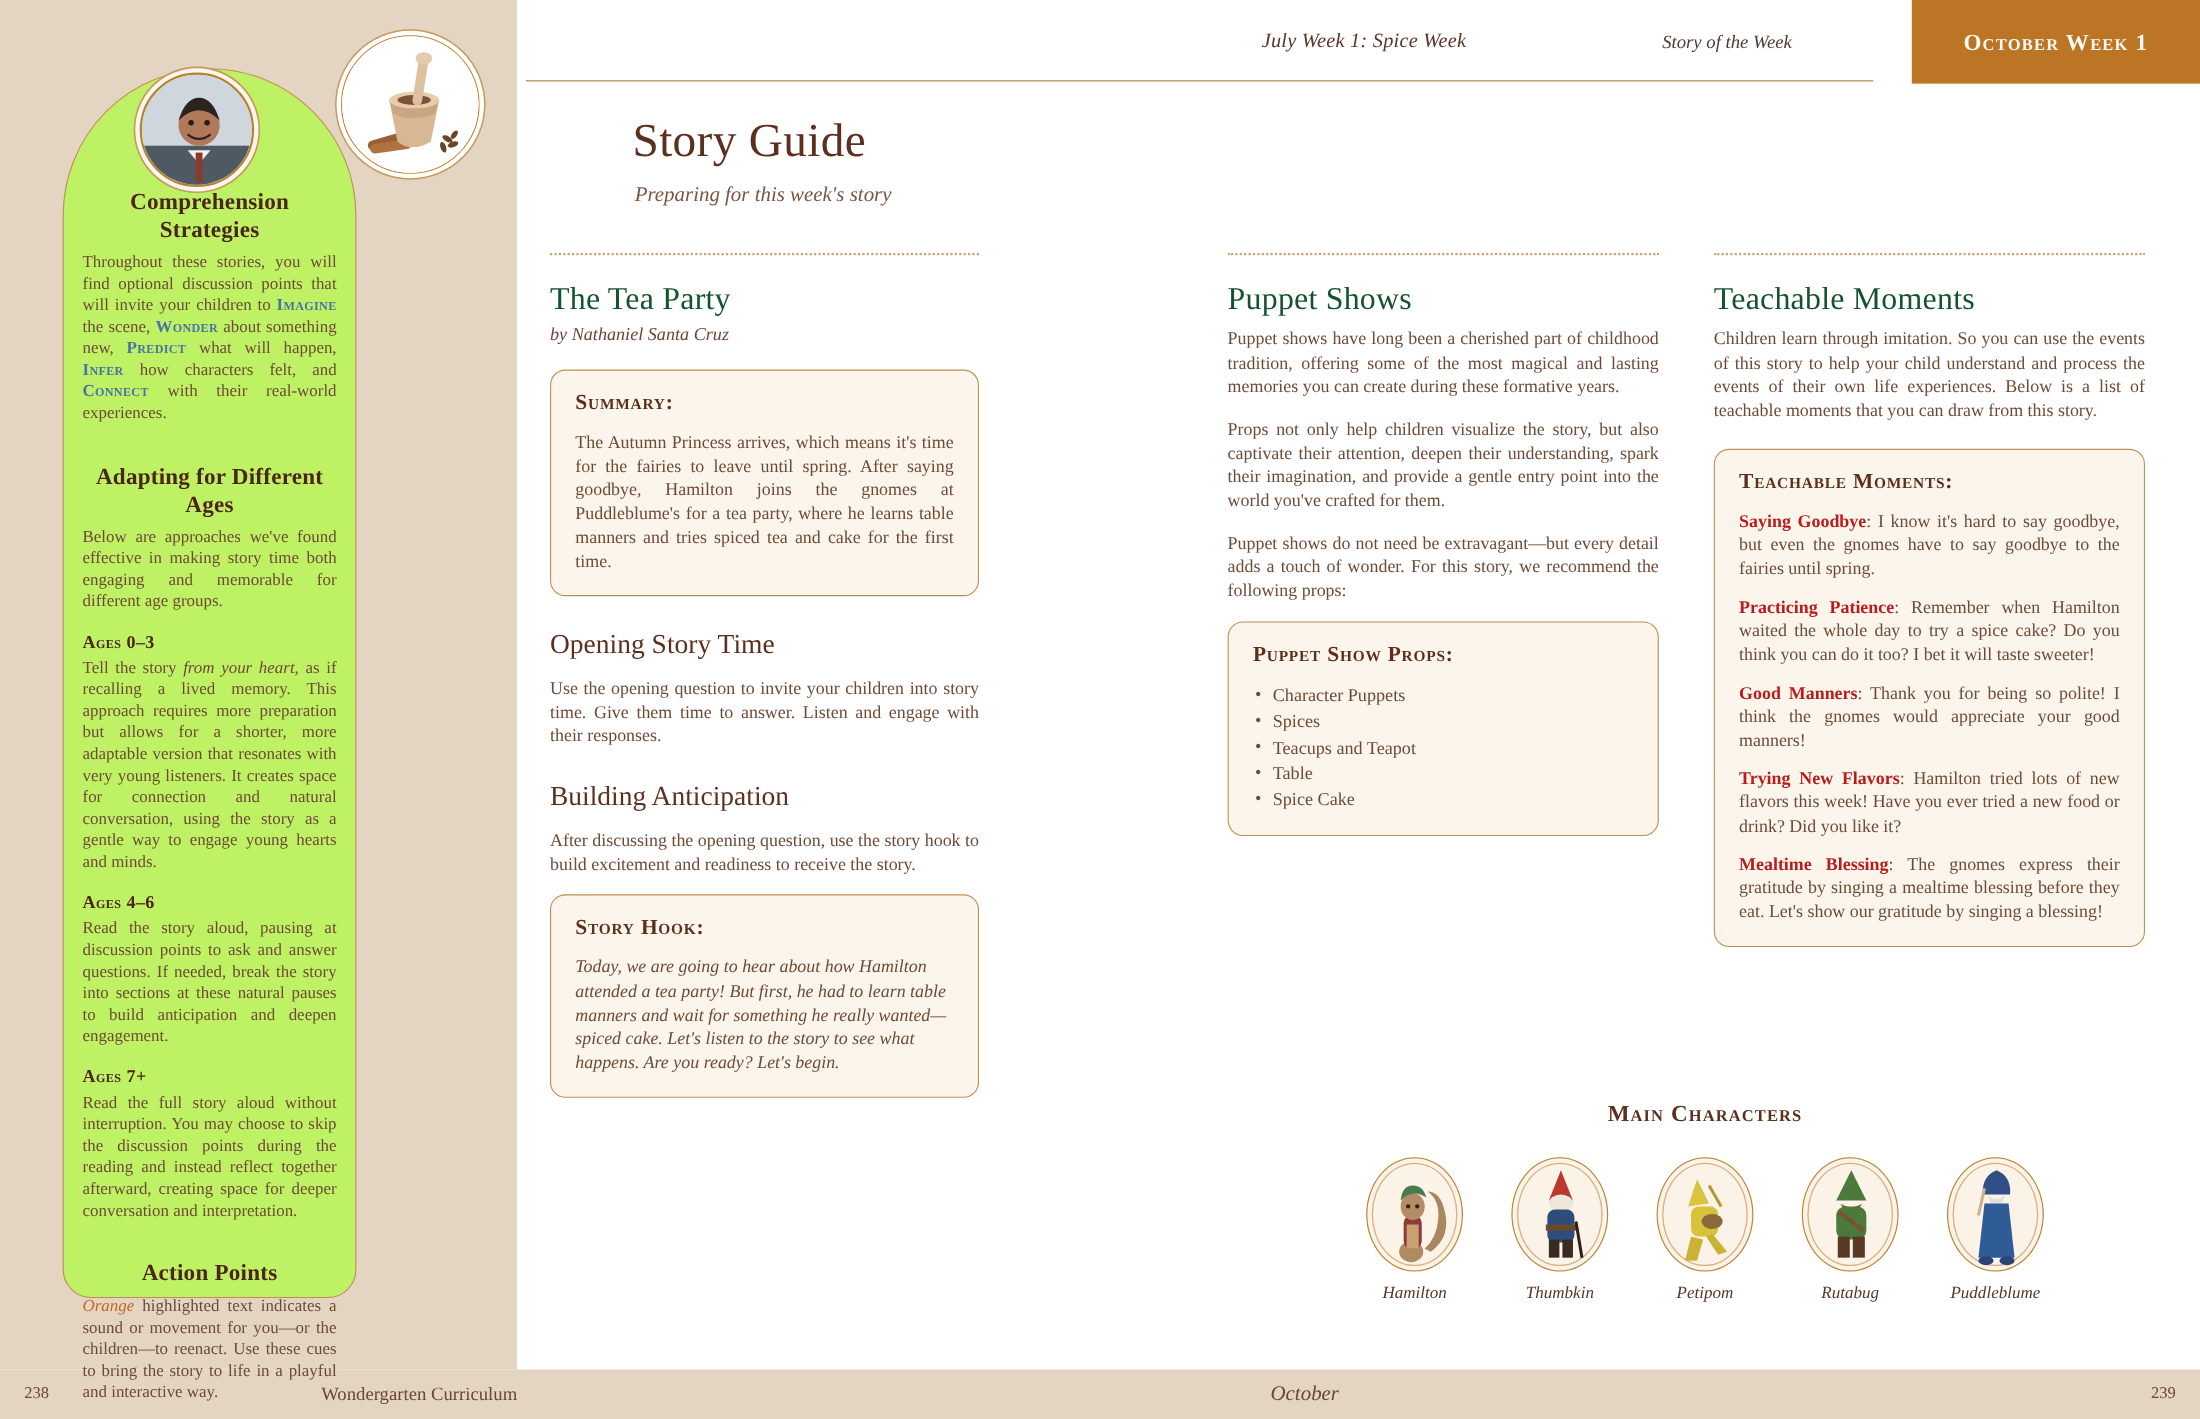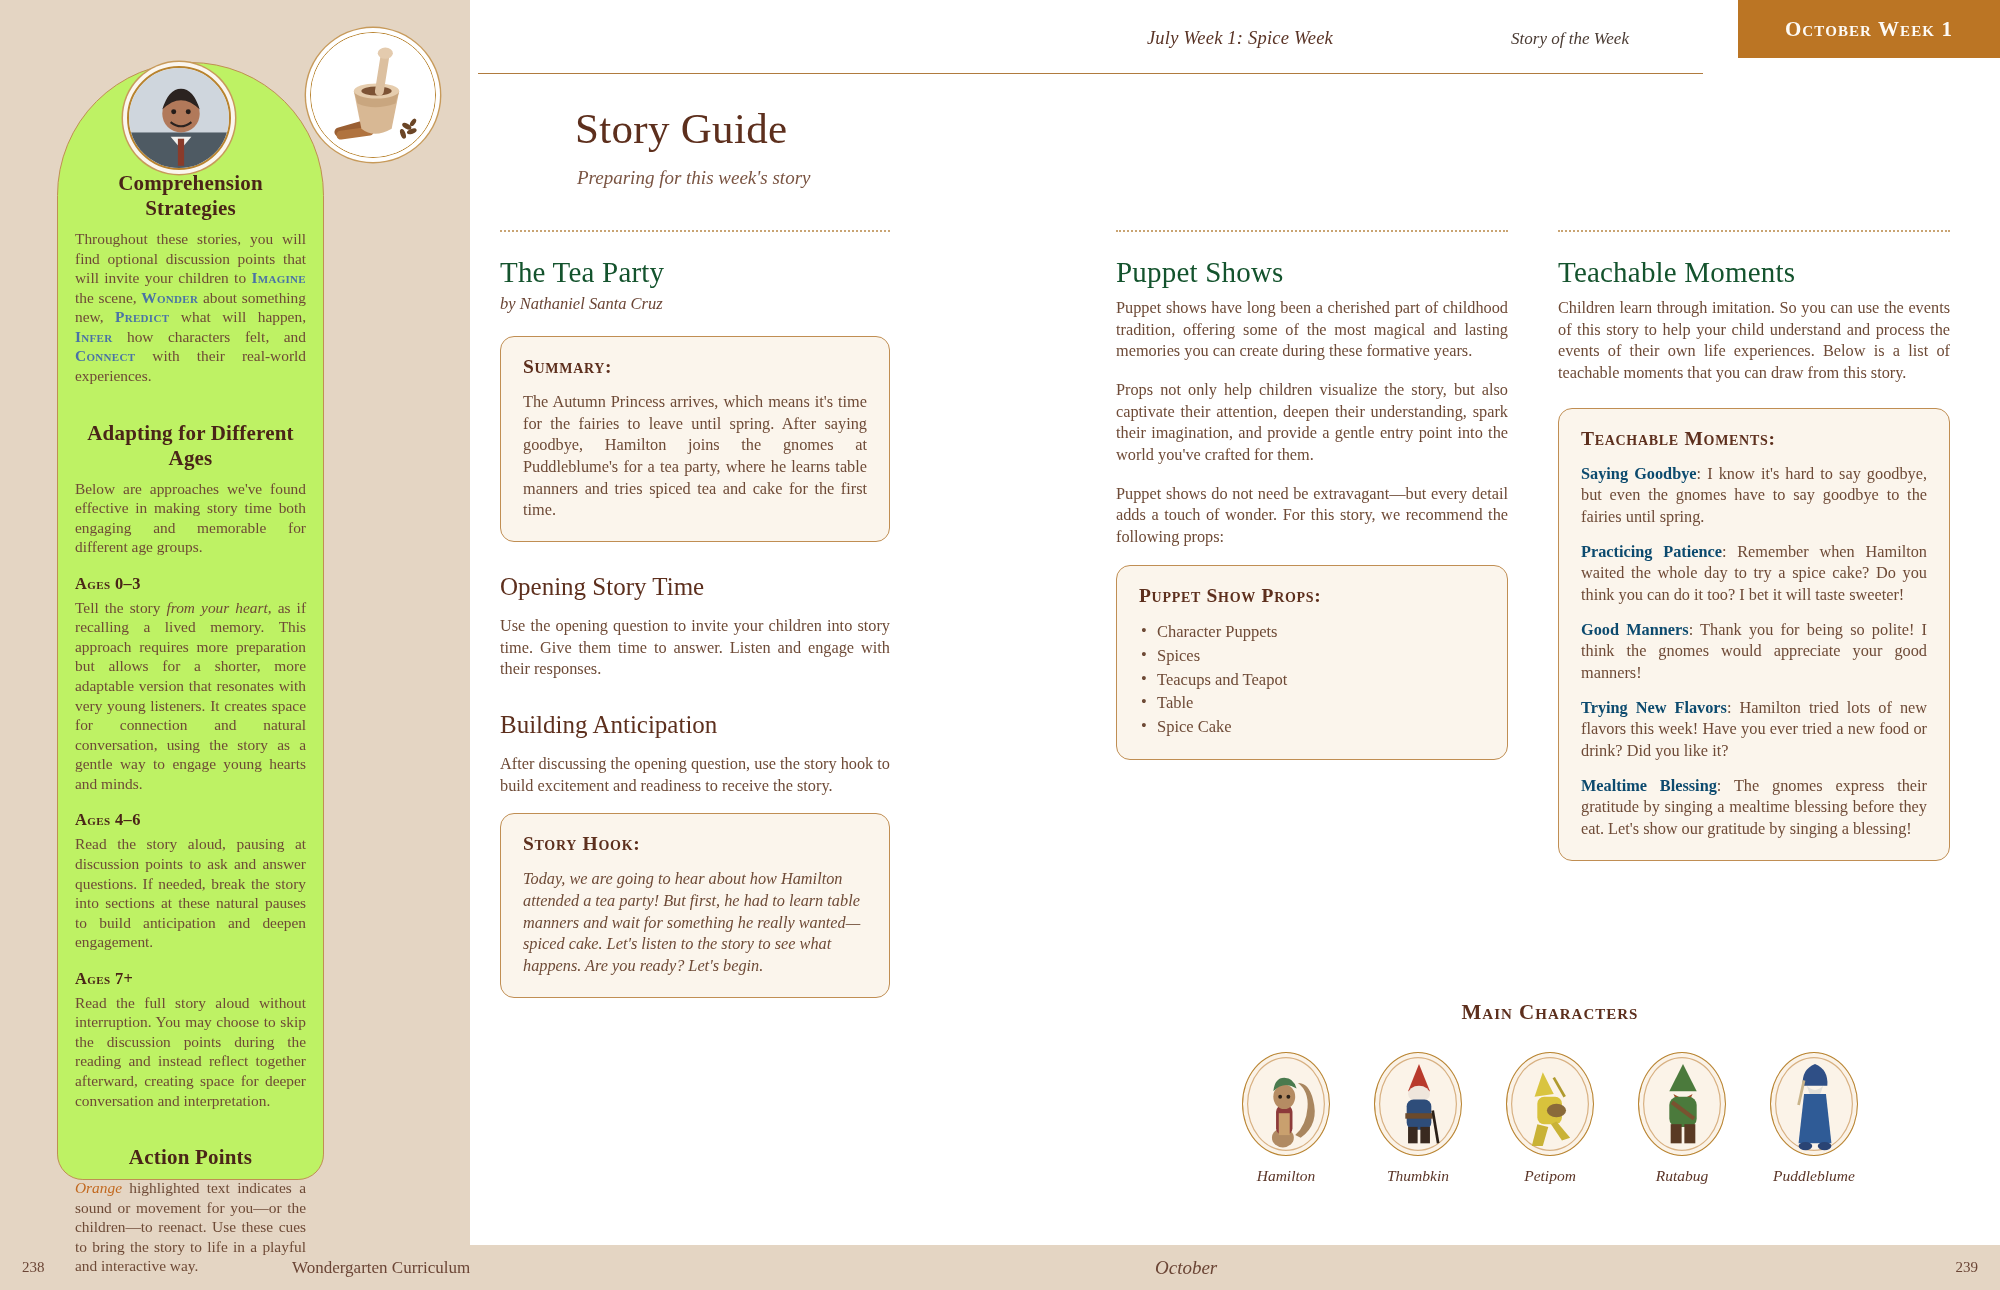--- a/index.html
+++ b/index.html
@@ -42,21 +42,21 @@
   }
   .hdr-center-right {
     position: absolute; left: 900px; top: 29px; width: 400px;
     text-align: center;
     font-style: italic; font-size: 17px; color: #4a3b33;
   }
   .star-logo {
     position: absolute; left: 1272px; top: 14px; width: 44px; height: 44px;
   }
   .week-tab {
-    position: absolute; right: 0; top: 0; width: 262px; height: 58px;
+    position: absolute; right: 0; top: 0; width: 262px; height: 76px;
     background: #bb7524;
     display: flex; align-items: center; justify-content: center;
   }
   .week-tab span {
     color: #fdfaf5; font-size: 21px; letter-spacing: 1.1px;
     font-variant: small-caps; font-weight: 600;
   }
 
   
   .sidebar {
@@ -155,21 +155,21 @@
   .card-ul { list-style: none; }
   .card-ul li {
     font-size: 16.5px; line-height: 1.45; color: #6e4a36;
     padding-left: 18px; position: relative;
   }
   .card-ul li:before {
     content: "\2022"; position: absolute; left: 2px; top: -1px; color: #6e4a36;
   }
   .tm-item { margin-bottom: 13px; }
   .tm-item:last-child { margin-bottom: 0; }
-  .tm-item b { color: #0c4a6e; font-weight: 700; font-family: Liberation Serif, serif; }
+  .tm-item b { color: #b91c1c; font-weight: 700; font-family: Liberation Serif, serif; }
 
   
   .chars { position: absolute; left: 1230px; top: 1000px; width: 640px; }
   .chars-h {
     text-align: center; font-variant: small-caps; font-size: 21px;
     color: #5d2f1d; font-weight: 600; letter-spacing: 1px; margin-bottom: 27px;
   }
   .chars-row { display: flex; justify-content: space-between; }
   .char { width: 112px; text-align: center; }
   .char-ring {

